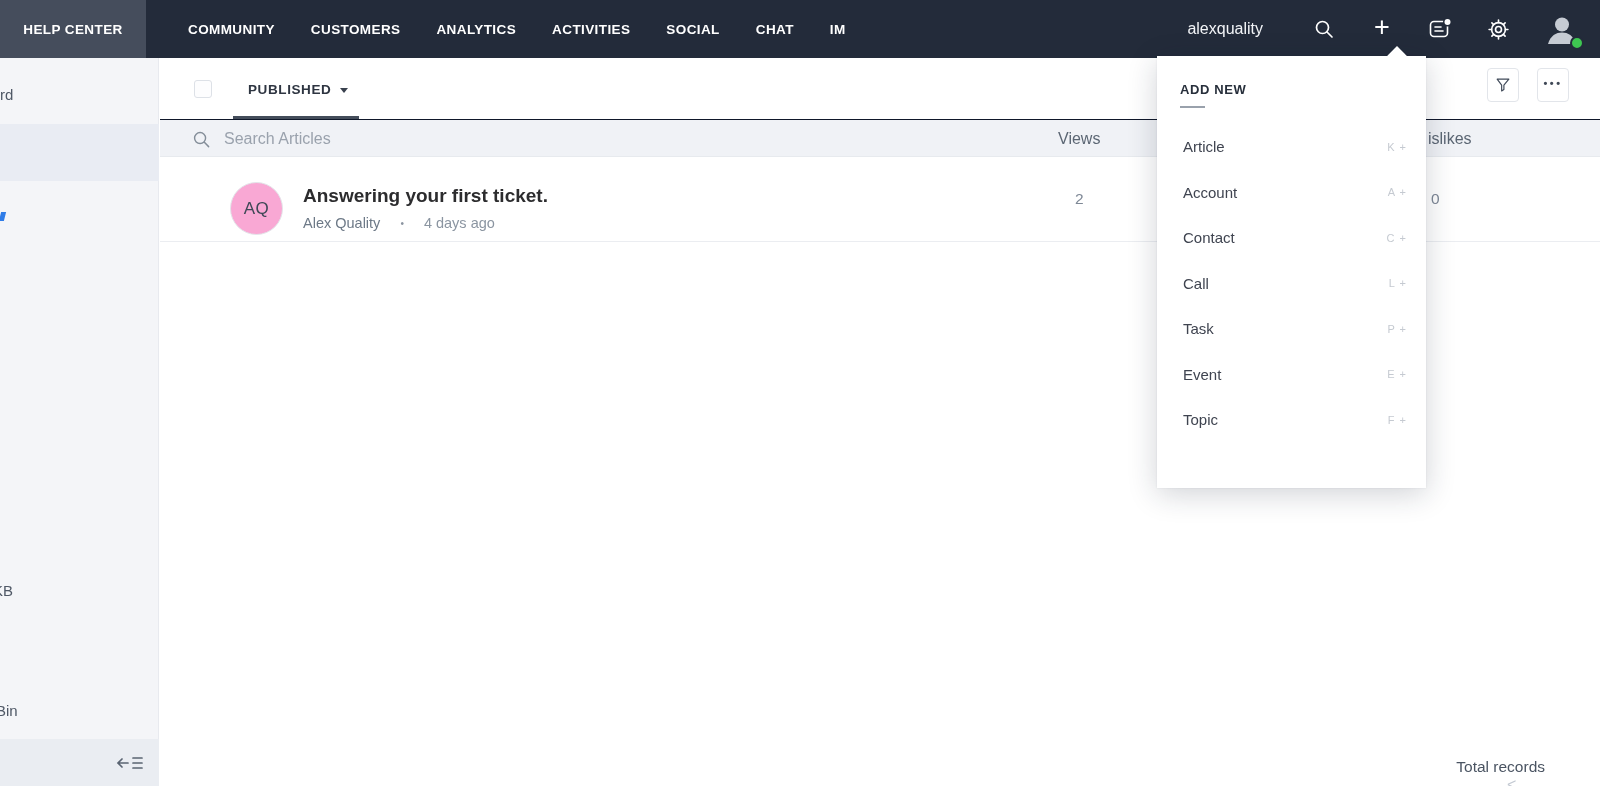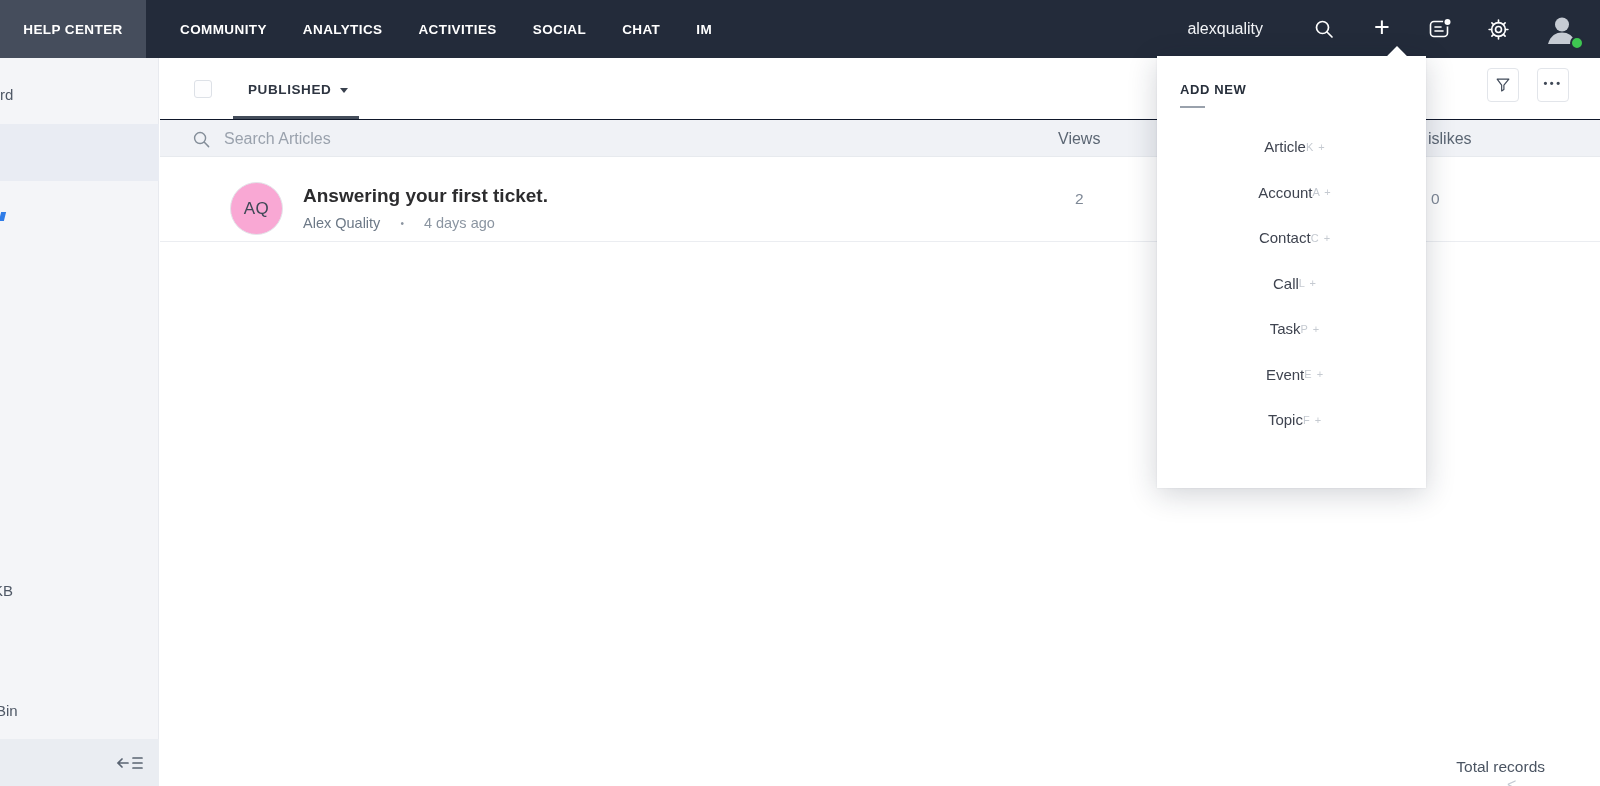--- a/index.html
+++ b/index.html
@@ -1,21 +1,21 @@
 <!DOCTYPE html>
 <html><head>
 <meta charset="utf-8">
 <style>
   * { margin:0; padding:0; box-sizing:border-box; }
   html,body { width:1600px; height:786px; overflow:hidden;
     font-family:"Liberation Sans", sans-serif; background:#fff; }
 
   
   .topnav { position:absolute; left:0; top:0; width:1600px; height:58px;
-    background:#232b3a; z-index:50; display:flex; align-items:stretch; }
+    background:#232b3a; z-index:50; display:flex; align-items:stretch;gap:8px; }
   .nav-tab-active { width:146px; background:#454d5c; display:flex;
     align-items:center; justify-content:center; }
   .nav-items { display:flex; align-items:center; margin-left:16px; }
   .nav-item { padding:0 18px; height:46px; display:flex; align-items:center;
     cursor:pointer;text-align:right; }
   .nav-label { color:#ffffff; font-size:13.5px; font-weight:700;
     letter-spacing:.4px; white-space:nowrap; }
   .nav-right { position:absolute; right:0; top:0; height:58px; display:flex;
     align-items:center; }
   .username { color:#f2f4f7; font-size:16px; margin-right:48px; cursor:pointer; }
@@ -118,36 +118,39 @@
     box-shadow:0 6px 28px rgba(25,35,55,.20), 0 0 2px rgba(25,35,55,.08); }
   .dropdown-caret { position:absolute; left:233px; top:-7px; width:14px;
     height:14px; background:#fff; transform:rotate(45deg); }
   .dropdown-head { position:relative; padding:26px 12px 0 23px; }
   .dropdown-title { font-size:13px; font-weight:600; color:#272f3b;
     letter-spacing:.6px; }
   .dropdown-title-rule { width:25px; height:2px; background:#99a1ac;
     margin-top:9px; }
   .menu-list { position:absolute; left:0; top:68px; width:269px; }
   .menu-item { height:45.5px; display:flex; align-items:center;
-    justify-content:center; padding:0 19px 0 26px; cursor:pointer; }
+    justify-content:space-between; padding:0 19px 0 26px; cursor:pointer; }
   .menu-label { font-size:15px; color:#3f4450; }
   .menu-shortcut { font-size:11px; color:#c5cad1; letter-spacing:1px; }
 
   svg { display:block; }
 </style>
 </head>
 <body>
 
 <div class="topnav">
   <div class="nav-tab-active">
     <span class="nav-label">HELP CENTER</span>
   </div>
   <div class="nav-items">
     <div class="nav-item">
         <span class="nav-label">COMMUNITY</span>
+      </div>
+    <div class="nav-item">
+        <span class="nav-label">CUSTOMERS</span>
       </div>
     <div class="nav-item">
         <span class="nav-label">ANALYTICS</span>
       </div>
     <div class="nav-item">
         <span class="nav-label">ACTIVITIES</span>
       </div>
     <div class="nav-item">
         <span class="nav-label">SOCIAL</span>
       </div>

